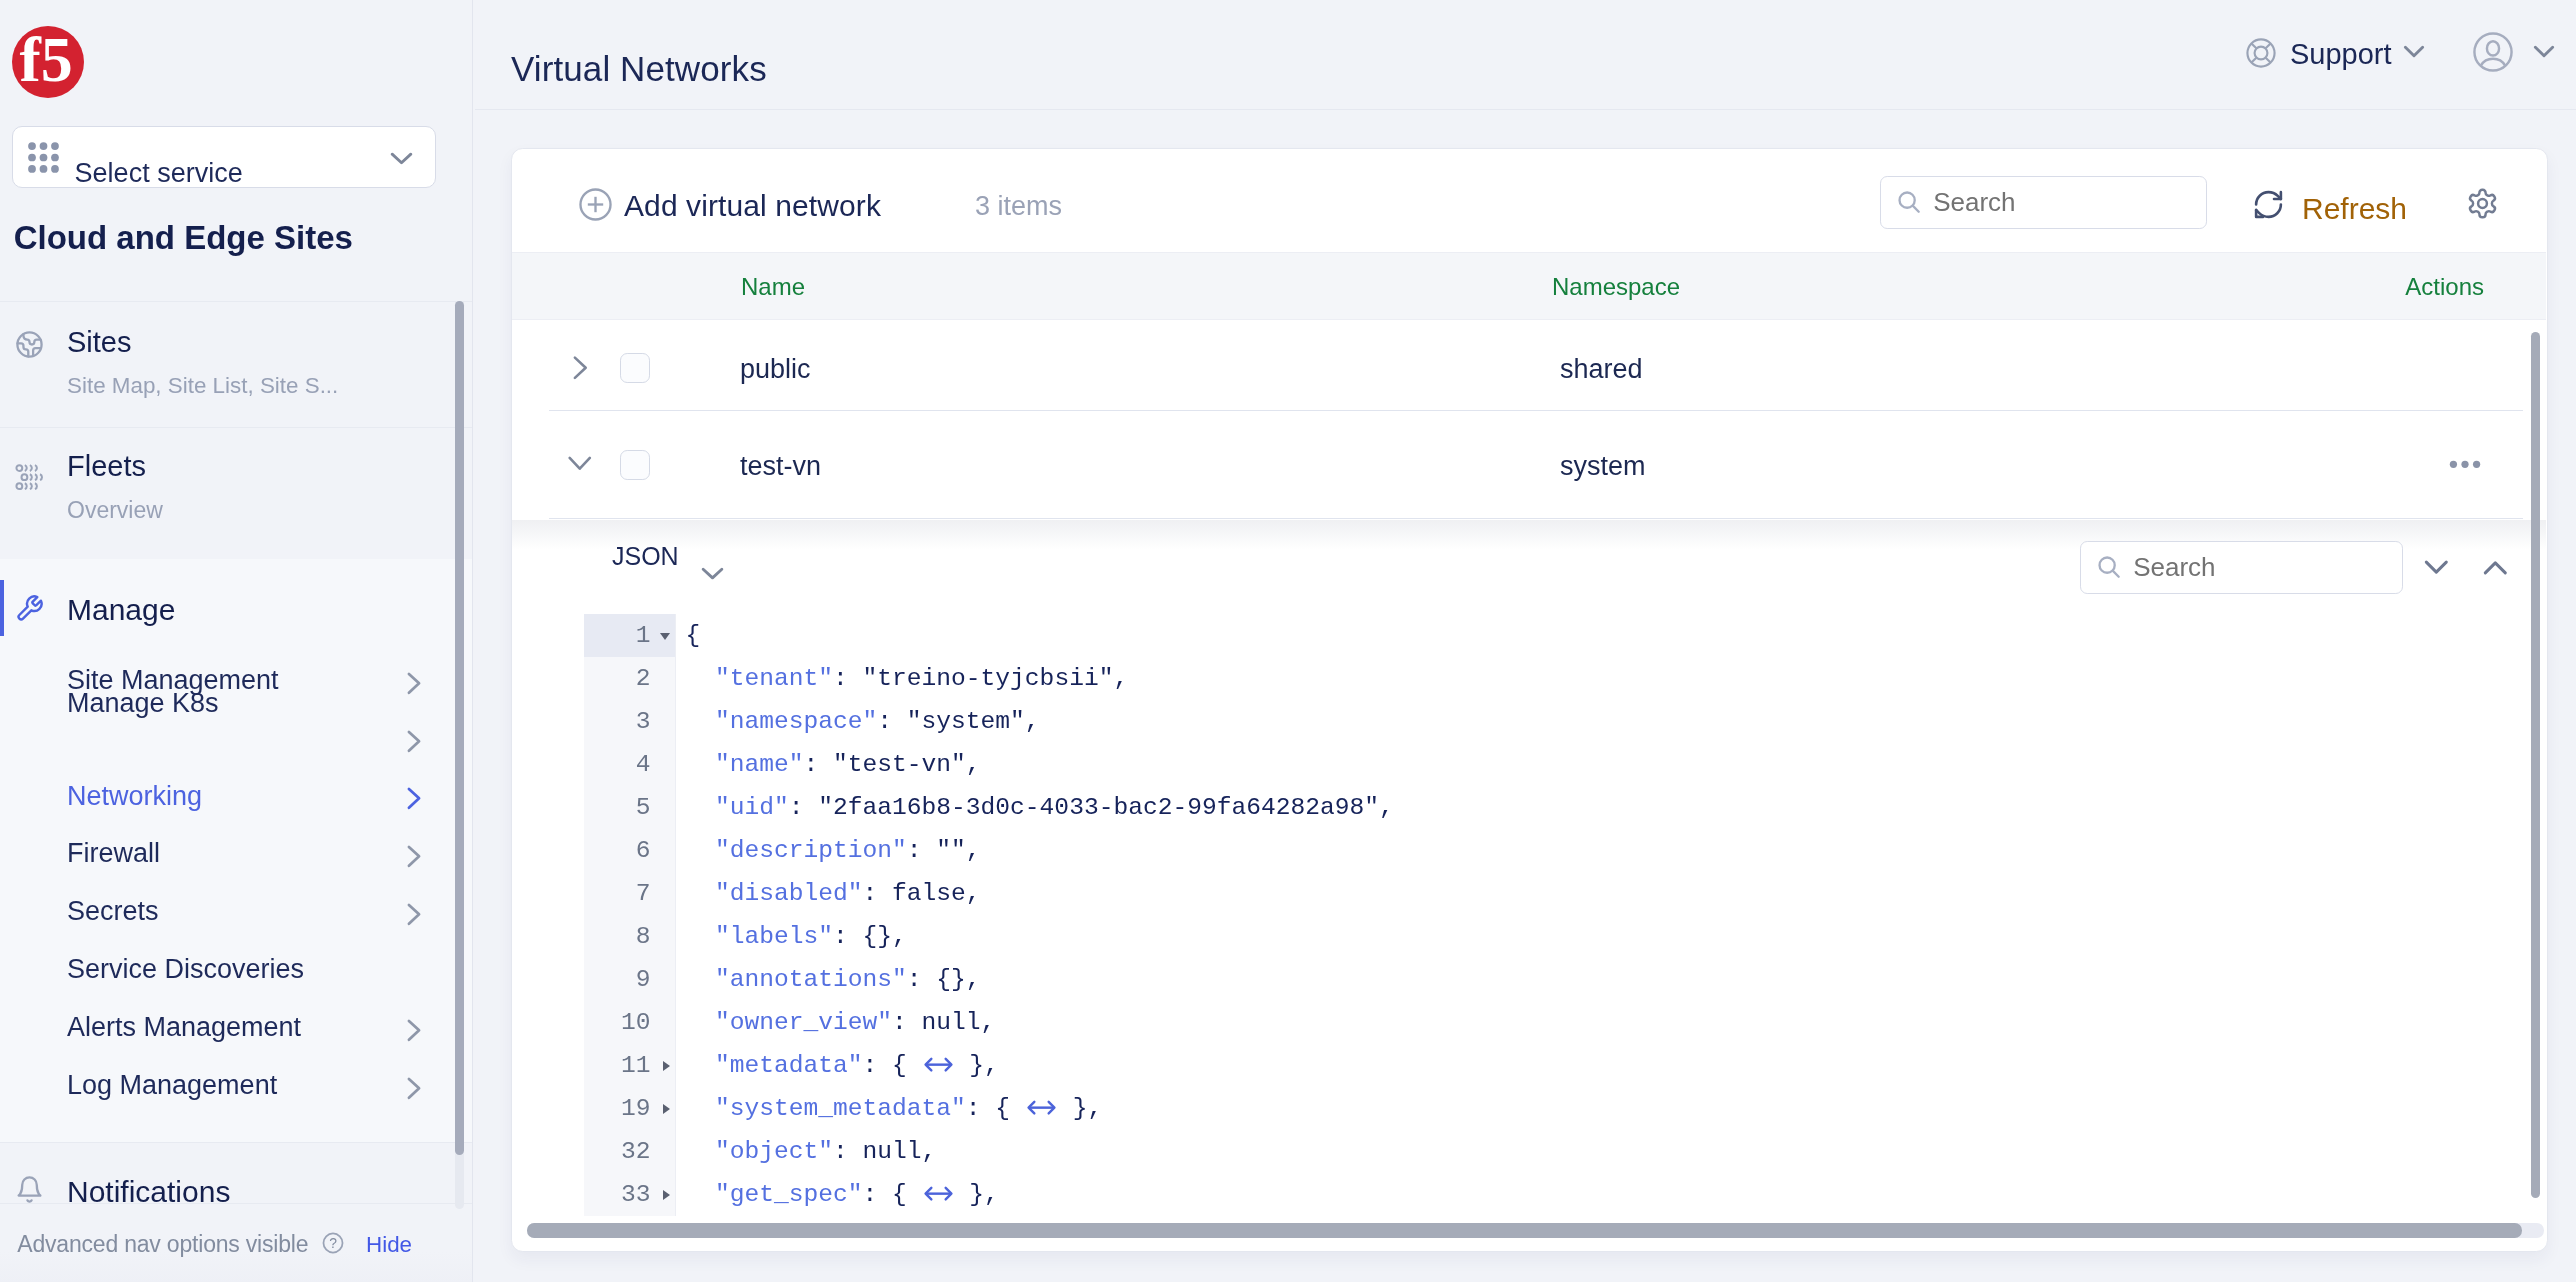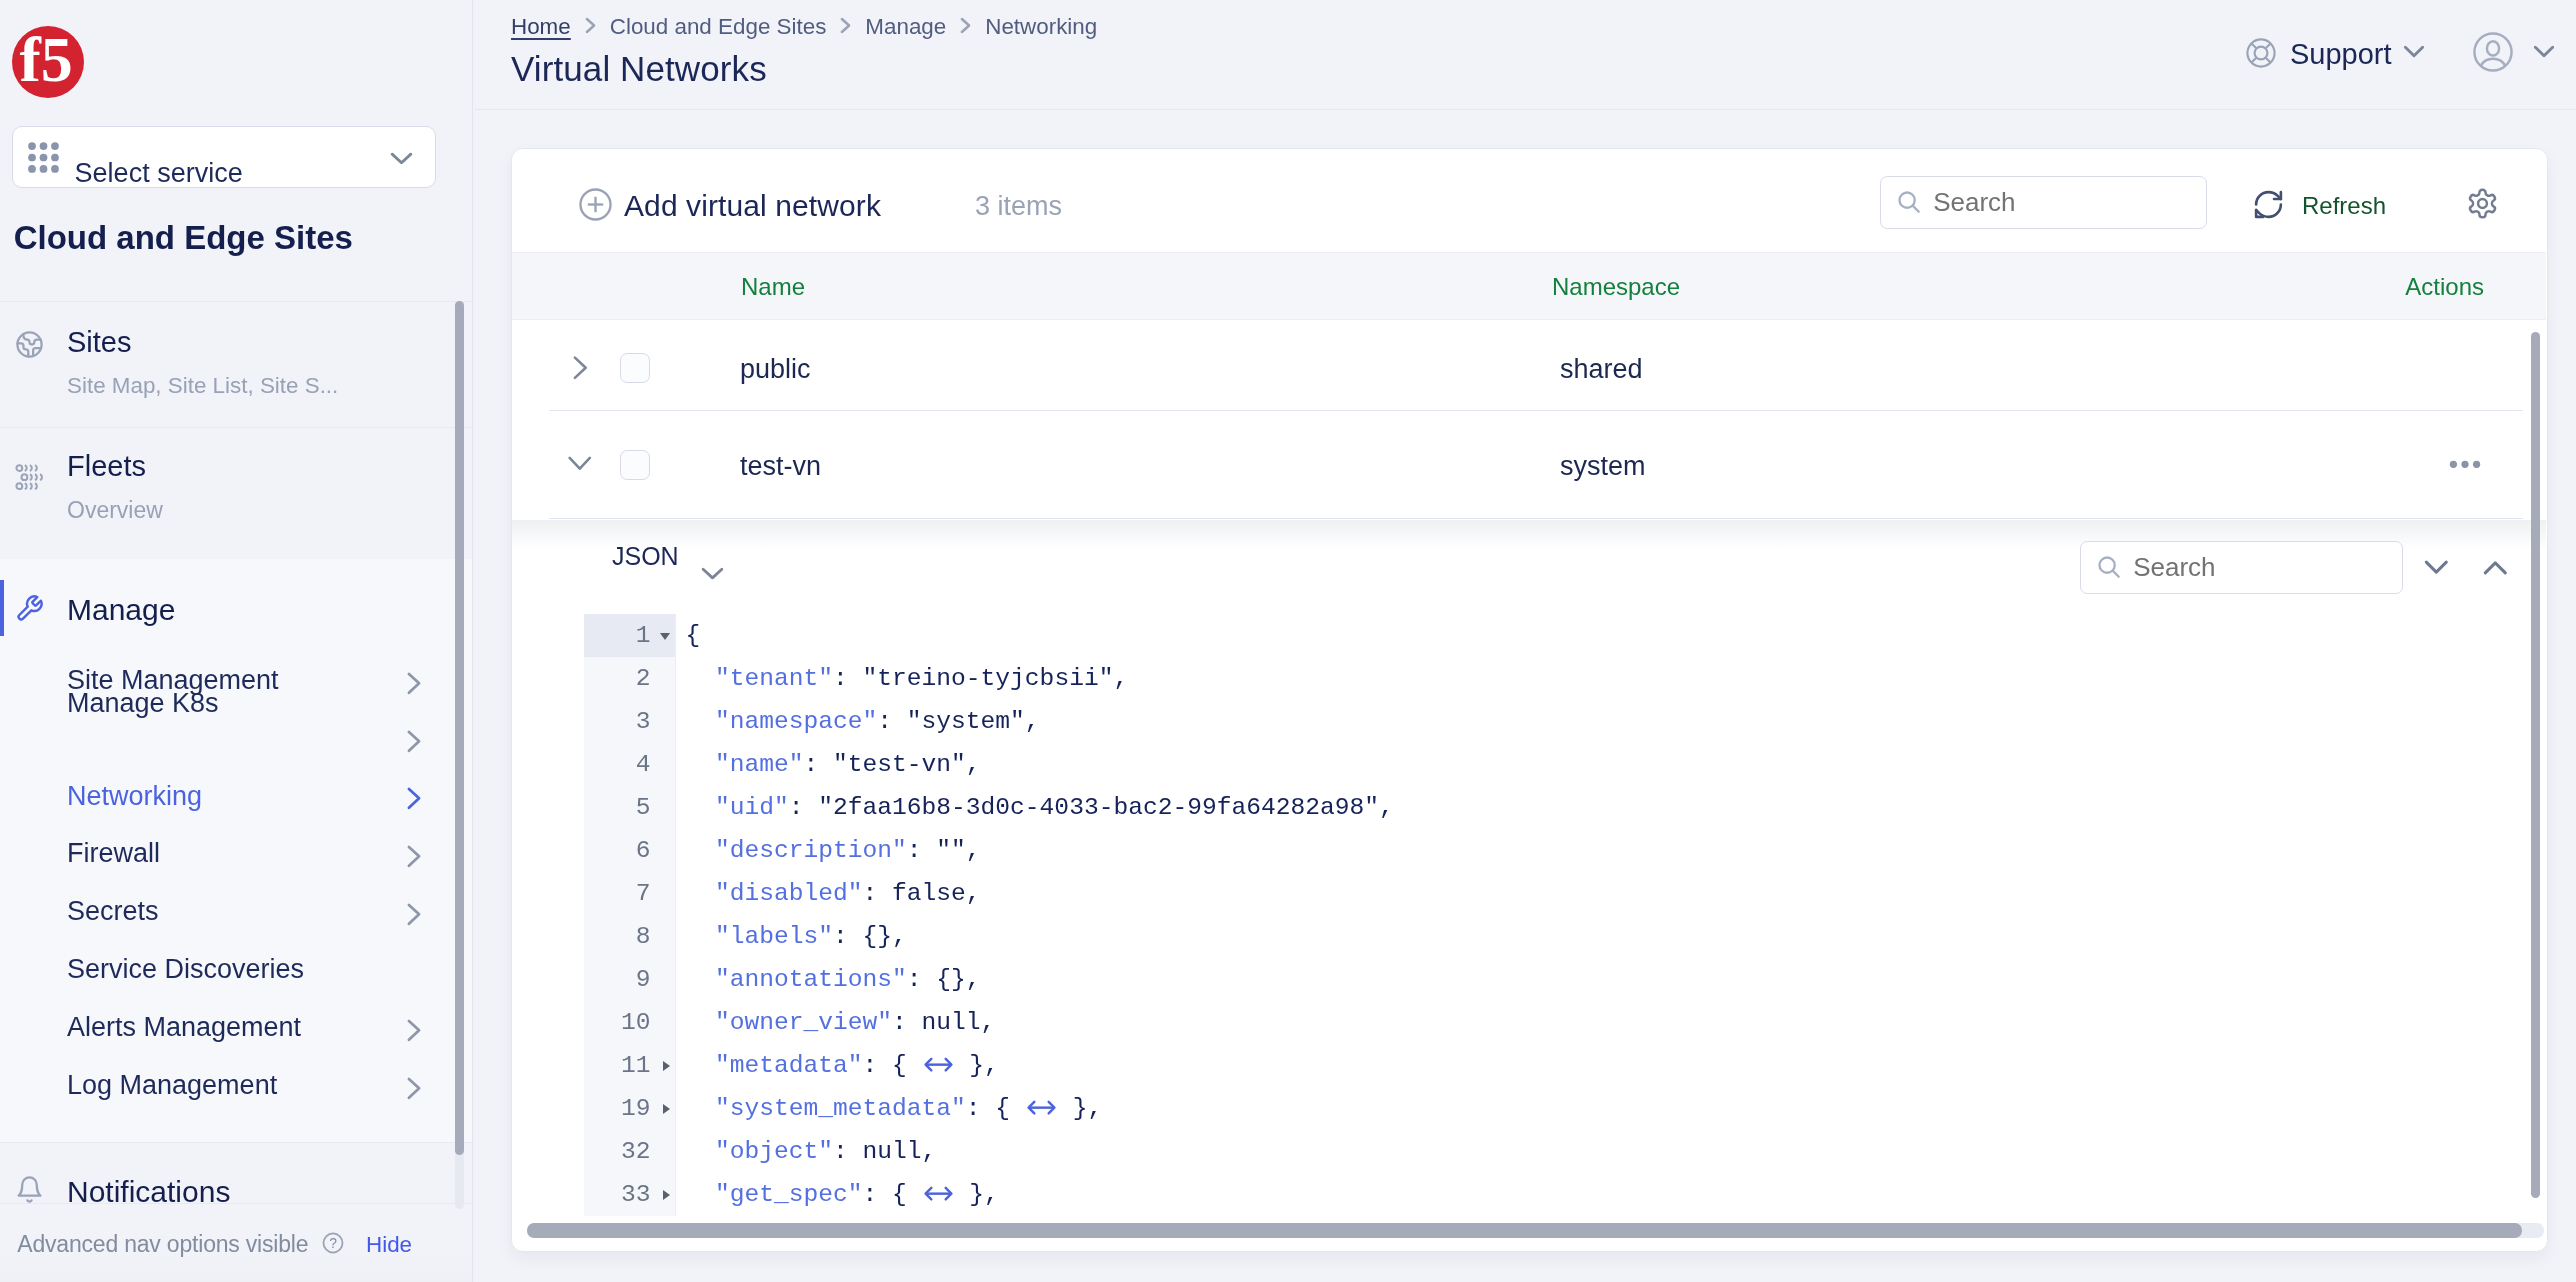--- a/index.html
+++ b/index.html
@@ -201,27 +201,20 @@
     </svg>
   <svg class="navchev" style="left:406px;top:1018px" width="16" height="24.6" viewBox="0 0 22 34">
       <polyline points="4,4 18,17 4,30" fill="none" stroke="#8e97a9" stroke-width="3.8" stroke-linecap="round" stroke-linejoin="round"></polyline>
     </svg>
   <svg class="navchev" style="left:406px;top:1076px" width="16" height="24.6" viewBox="0 0 22 34">
       <polyline points="4,4 18,17 4,30" fill="none" stroke="#8e97a9" stroke-width="3.8" stroke-linecap="round" stroke-linejoin="round"></polyline>
     </svg>
 </div>
 
 <div id="header">
-  <div id="crumbs"><span class="home">Home</span><svg class="sepsvg" viewBox="0 0 18 26">
-        <polyline points="4,4 14,13 4,22" fill="none" stroke="#9aa3b6" stroke-width="3.4" stroke-linecap="round" stroke-linejoin="round"></polyline>
-      </svg>Cloud and Edge Sites<svg class="sepsvg" viewBox="0 0 18 26">
-        <polyline points="4,4 14,13 4,22" fill="none" stroke="#9aa3b6" stroke-width="3.4" stroke-linecap="round" stroke-linejoin="round"></polyline>
-      </svg>Manage<svg class="sepsvg" viewBox="0 0 18 26">
-        <polyline points="4,4 14,13 4,22" fill="none" stroke="#9aa3b6" stroke-width="3.4" stroke-linecap="round" stroke-linejoin="round"></polyline>
-      </svg>Networking</div>
   <div id="pagetitle">Virtual Networks</div>
 </div>
 
 <svg class="abs" style="left:2246px;top:38px" width="30" height="30" viewBox="0 0 42 42">
   <g fill="none" stroke="#9aa3b6" stroke-width="3">
     <circle cx="21" cy="21" r="19"></circle>
     <circle cx="21" cy="21" r="9"></circle>
     <line x1="8" y1="8" x2="14.5" y2="14.5"></line>
       <line x1="34" y1="8" x2="27.5" y2="14.5"></line>
     <line x1="8" y1="34" x2="14.5" y2="27.5"></line>
@@ -262,21 +255,21 @@
   </div>
 
   <svg class="abs" style="left:1740px;top:39px" width="33" height="33" viewBox="0 0 24 24">
     <g fill="none" stroke="#434f70" stroke-width="1.9" stroke-linecap="round" stroke-linejoin="round">
       <path d="M3 12a9 9 0 0 1 9-9 9.75 9.75 0 0 1 6.74 2.74L21 8"></path>
       <path d="M21 3v5h-5"></path>
       <path d="M21 12a9 9 0 0 1-9 9 9.75 9.75 0 0 1-6.74-2.74L3 16"></path>
       <path d="M8 21H3v-5"></path>
     </g>
   </svg>
-  <div class="abs" style="left:1790px;top:43px;font-size:24px;color:#14532d">Refresh</div>
+  <div class="abs" style="left:1790px;top:43px;font-size:30px;color:#a16207">Refresh</div>
 
   <svg class="abs" style="left:1954px;top:38px" width="33" height="33" viewBox="0 0 24 24">
     <path fill="none" stroke="#727c92" stroke-width="1.8" stroke-linecap="round" stroke-linejoin="round" d="M12.22 2h-.44a2 2 0 0 0-2 2v.18a2 2 0 0 1-1 1.73l-.43.25a2 2 0 0 1-2 0l-.15-.08a2 2 0 0 0-2.73.73l-.22.38a2 2 0 0 0 .73 2.73l.15.1a2 2 0 0 1 1 1.72v.51a2 2 0 0 1-1 1.74l-.15.09a2 2 0 0 0-.73 2.73l.22.38a2 2 0 0 0 2.73.73l.15-.08a2 2 0 0 1 2 0l.43.25a2 2 0 0 1 1 1.73V20a2 2 0 0 0 2 2h.44a2 2 0 0 0 2-2v-.18a2 2 0 0 1 1-1.73l.43-.25a2 2 0 0 1 2 0l.15.08a2 2 0 0 0 2.73-.73l.22-.39a2 2 0 0 0-.73-2.73l-.15-.08a2 2 0 0 1-1-1.74v-.5a2 2 0 0 1 1-1.74l.15-.09a2 2 0 0 0 .73-2.73l-.22-.38a2 2 0 0 0-2.73-.73l-.15.08a2 2 0 0 1-2 0l-.43-.25a2 2 0 0 1-1-1.73V4a2 2 0 0 0-2-2z"></path>
     <circle cx="12" cy="12" r="3.2" fill="none" stroke="#727c92" stroke-width="1.8"></circle>
   </svg>
 
   <div class="thead">
     <span style="left:229px">Name</span>
     <span style="left:1040px">Namespace</span>
     <span style="left:1849px;width:123px;text-align:right">Actions</span>

